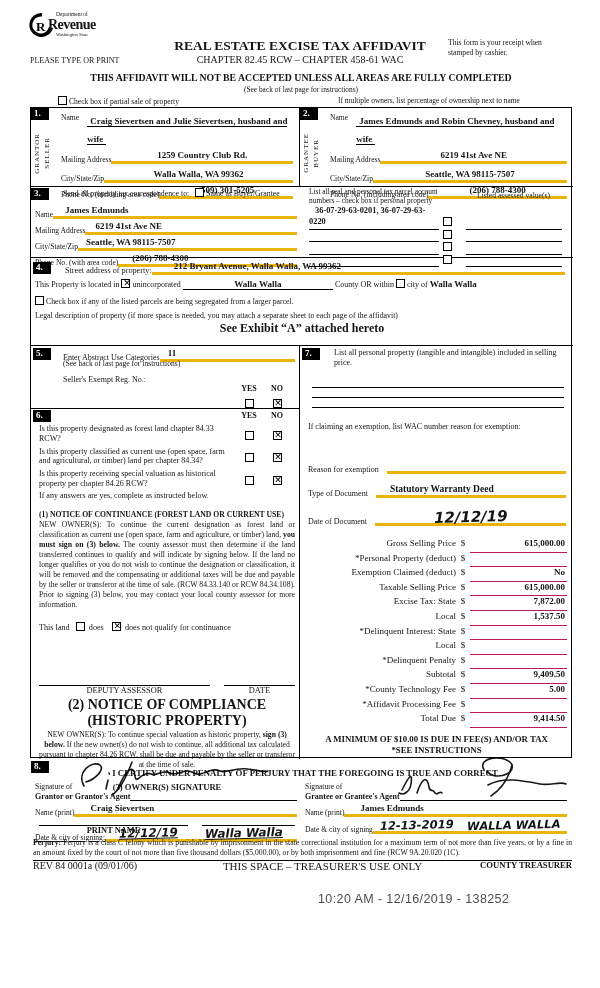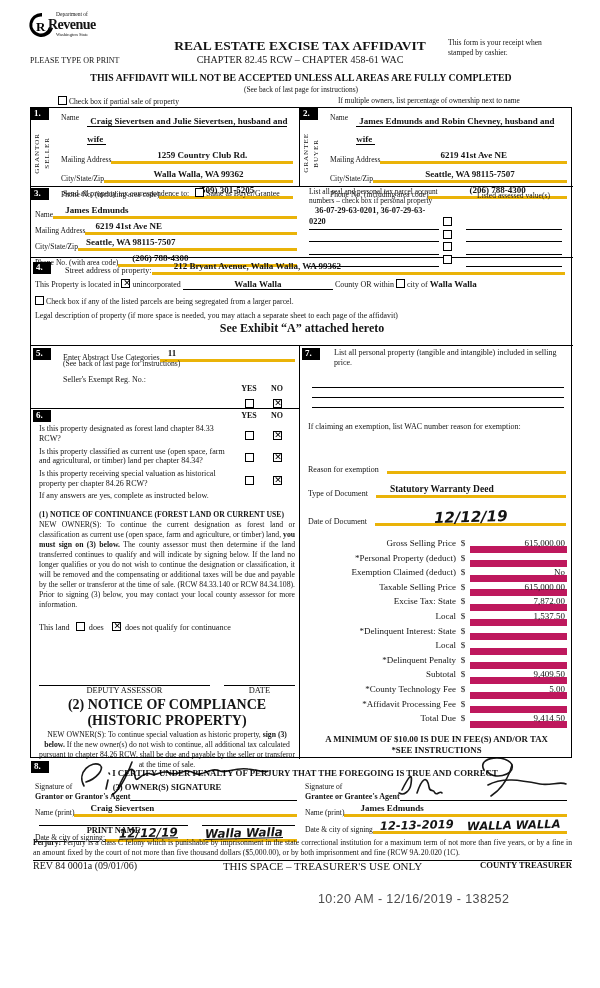--- a/index.html
+++ b/index.html
@@ -26,21 +26,21 @@
   .q{display:flex;align-items:center;margin-top:3px;}
   .qtext{width:196px;font-size:8px;line-height:1.22;}
   .ycol{width:28px;text-align:center;flex:none;}
   .ynlab{font-size:8px;font-weight:bold;}
   .para{font-size:7.7px;line-height:1.3;text-align:justify;}
   .hand{font-family:"DejaVu Sans",sans-serif;font-style:italic;font-weight:bold;display:inline-block;
         transform:rotate(-1.5deg);}
   .feerow{display:flex;height:14.6px;}
   .feelab{width:156px;text-align:right;font-size:9px;white-space:nowrap;}
   .feed{width:14px;text-align:center;font-size:9px;}
-  .feeline{width:97px;border-bottom:7px solid #be185d;font-weight:normal;font-size:9px;line-height:11px;
+  .feeline{width:97px;border-bottom:1px solid #be185d;font-weight:bold;font-size:9px;line-height:11px;
            text-align:right;min-height:11px;padding-right:2px;}
   .sigline{flex:1;border-bottom:1px solid #000;min-height:10px;}
   svg.sig{position:absolute;pointer-events:none;}
   .stamp{font-family:"Liberation Sans","DejaVu Sans",sans-serif;color:#4c4c4c;font-size:12.5px;letter-spacing:.4px;}
 </style>
 </head>
 <body>
 
 <div class="page">
 

